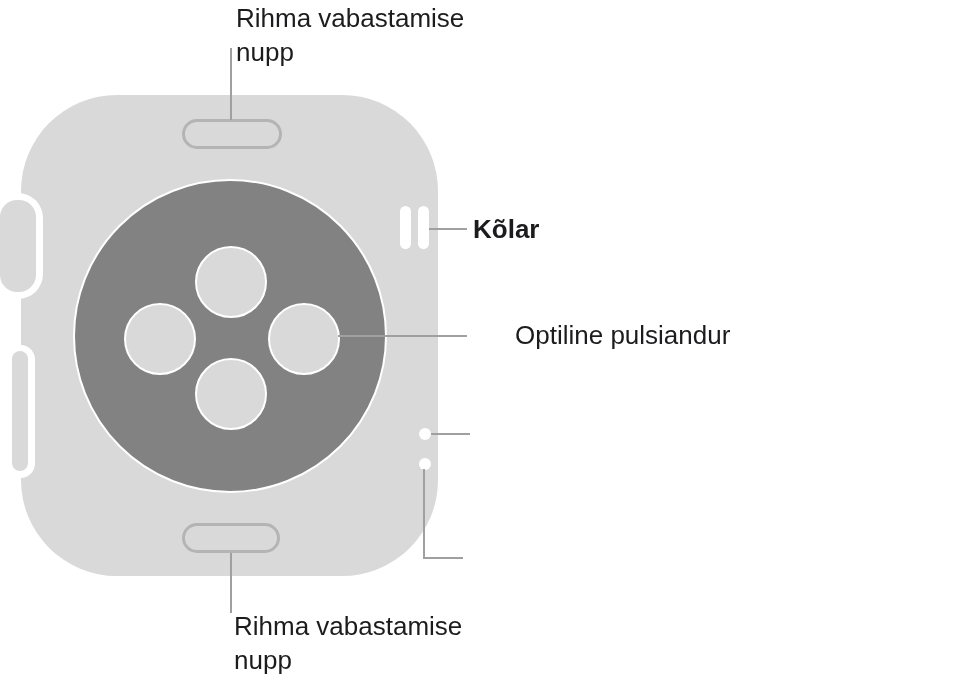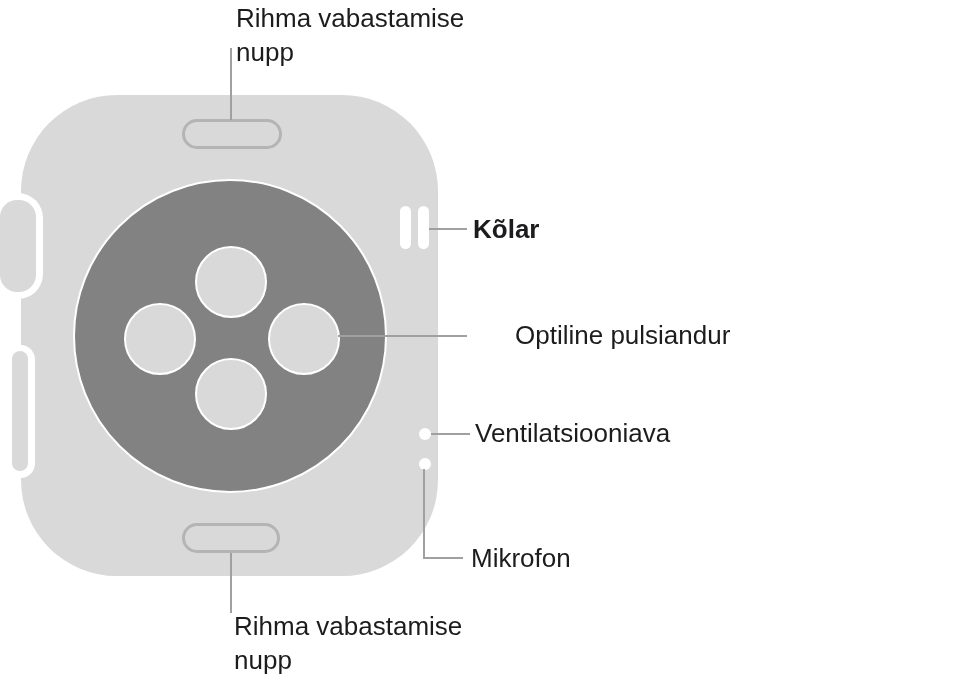--- a/index.html
+++ b/index.html
@@ -132,22 +132,20 @@
 
   <div class="abs label label-band-top">
     <div>Rihma vabastamise</div>
     <div>nupp</div>
   </div>
 
   <div class="abs label label-speaker">Kõlar</div>
 
   <div class="abs label label-sensor">Optiline pulsiandur</div>
 
-  <div class="abs label label-vent">Ventilatsiooniava</div>
 
-  <div class="abs label label-mic">Mikrofon</div>
 
   <div class="abs label label-band-bottom">
     <div>Rihma vabastamise</div>
     <div>nupp</div>
   </div>
 
 </div>
 
 </body></html>

